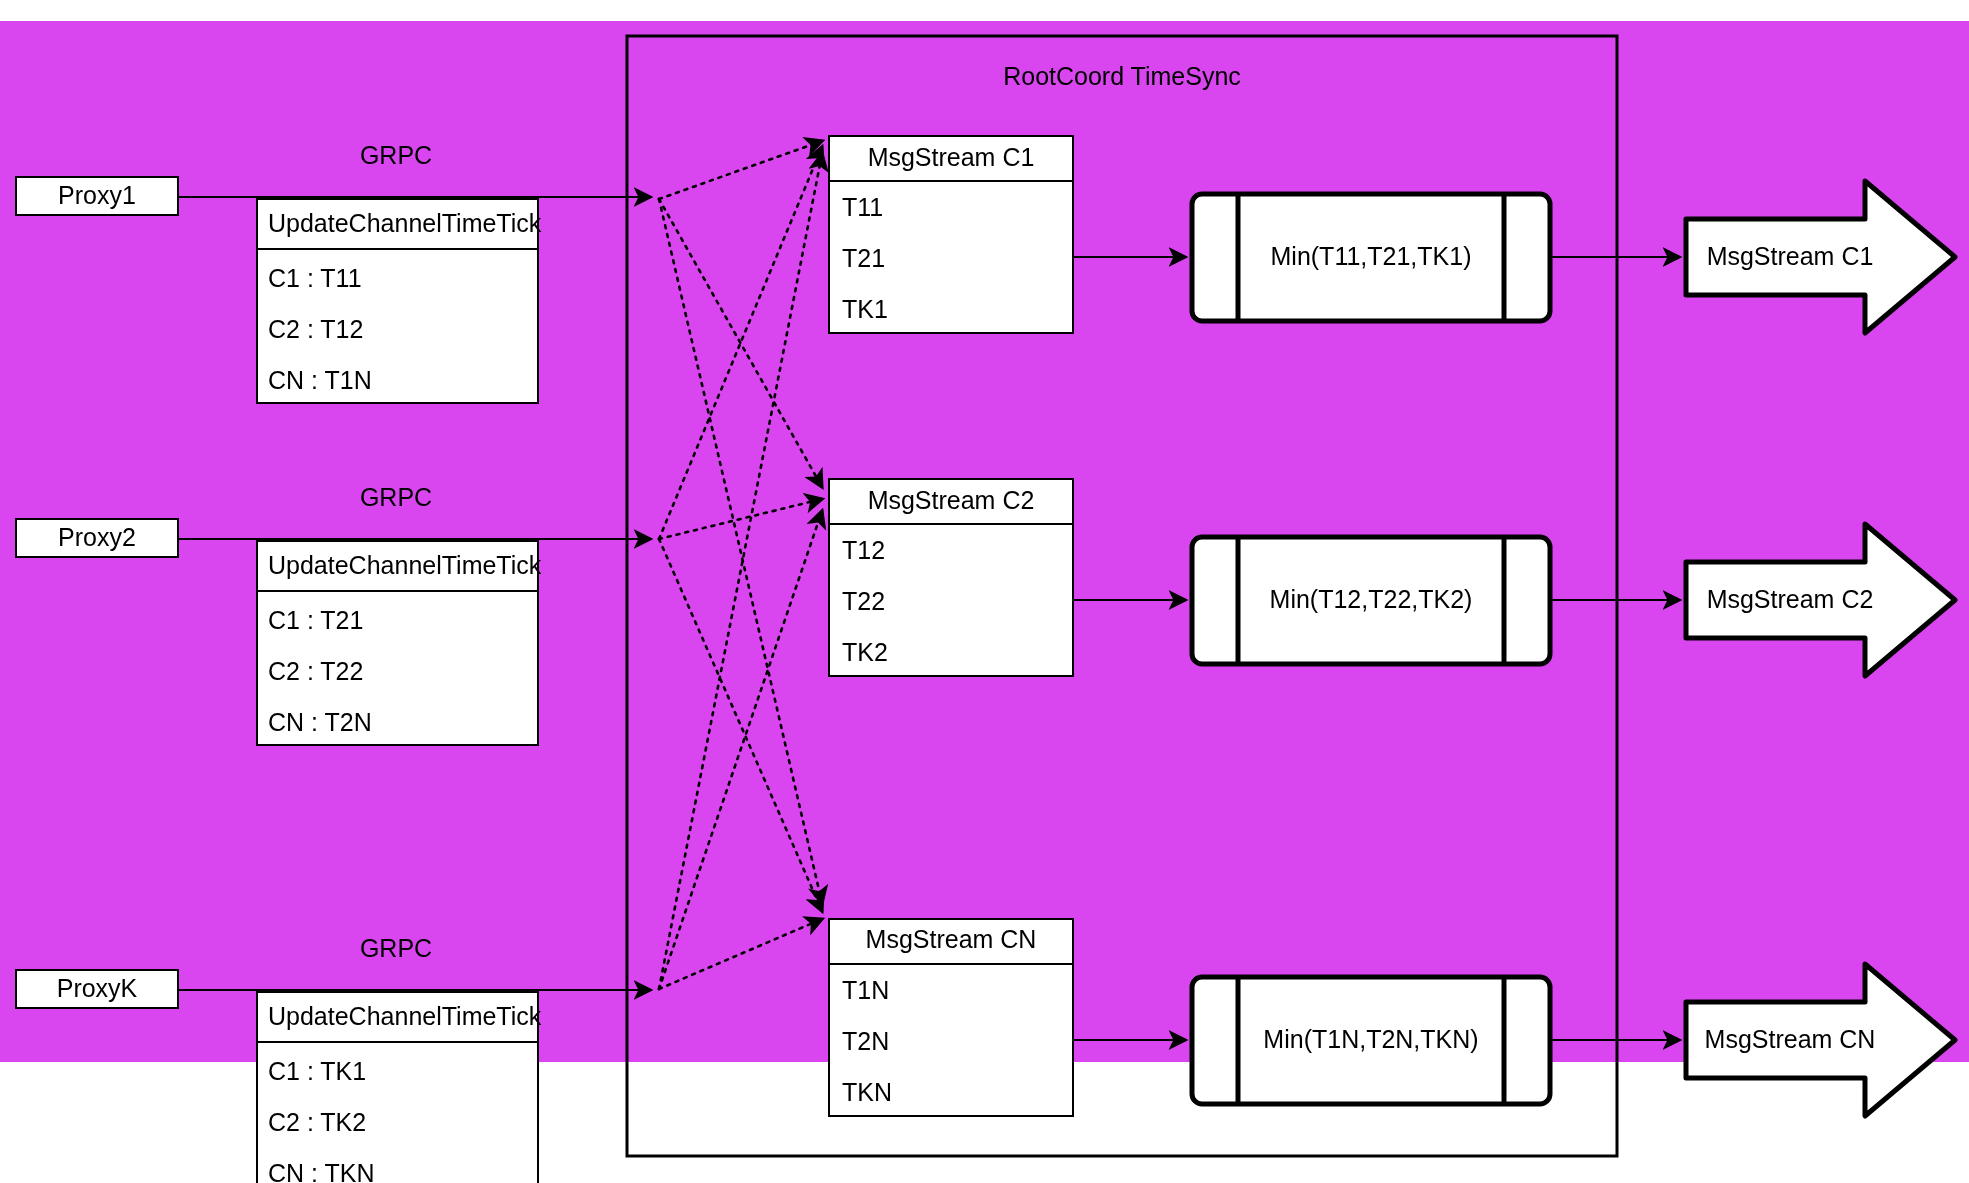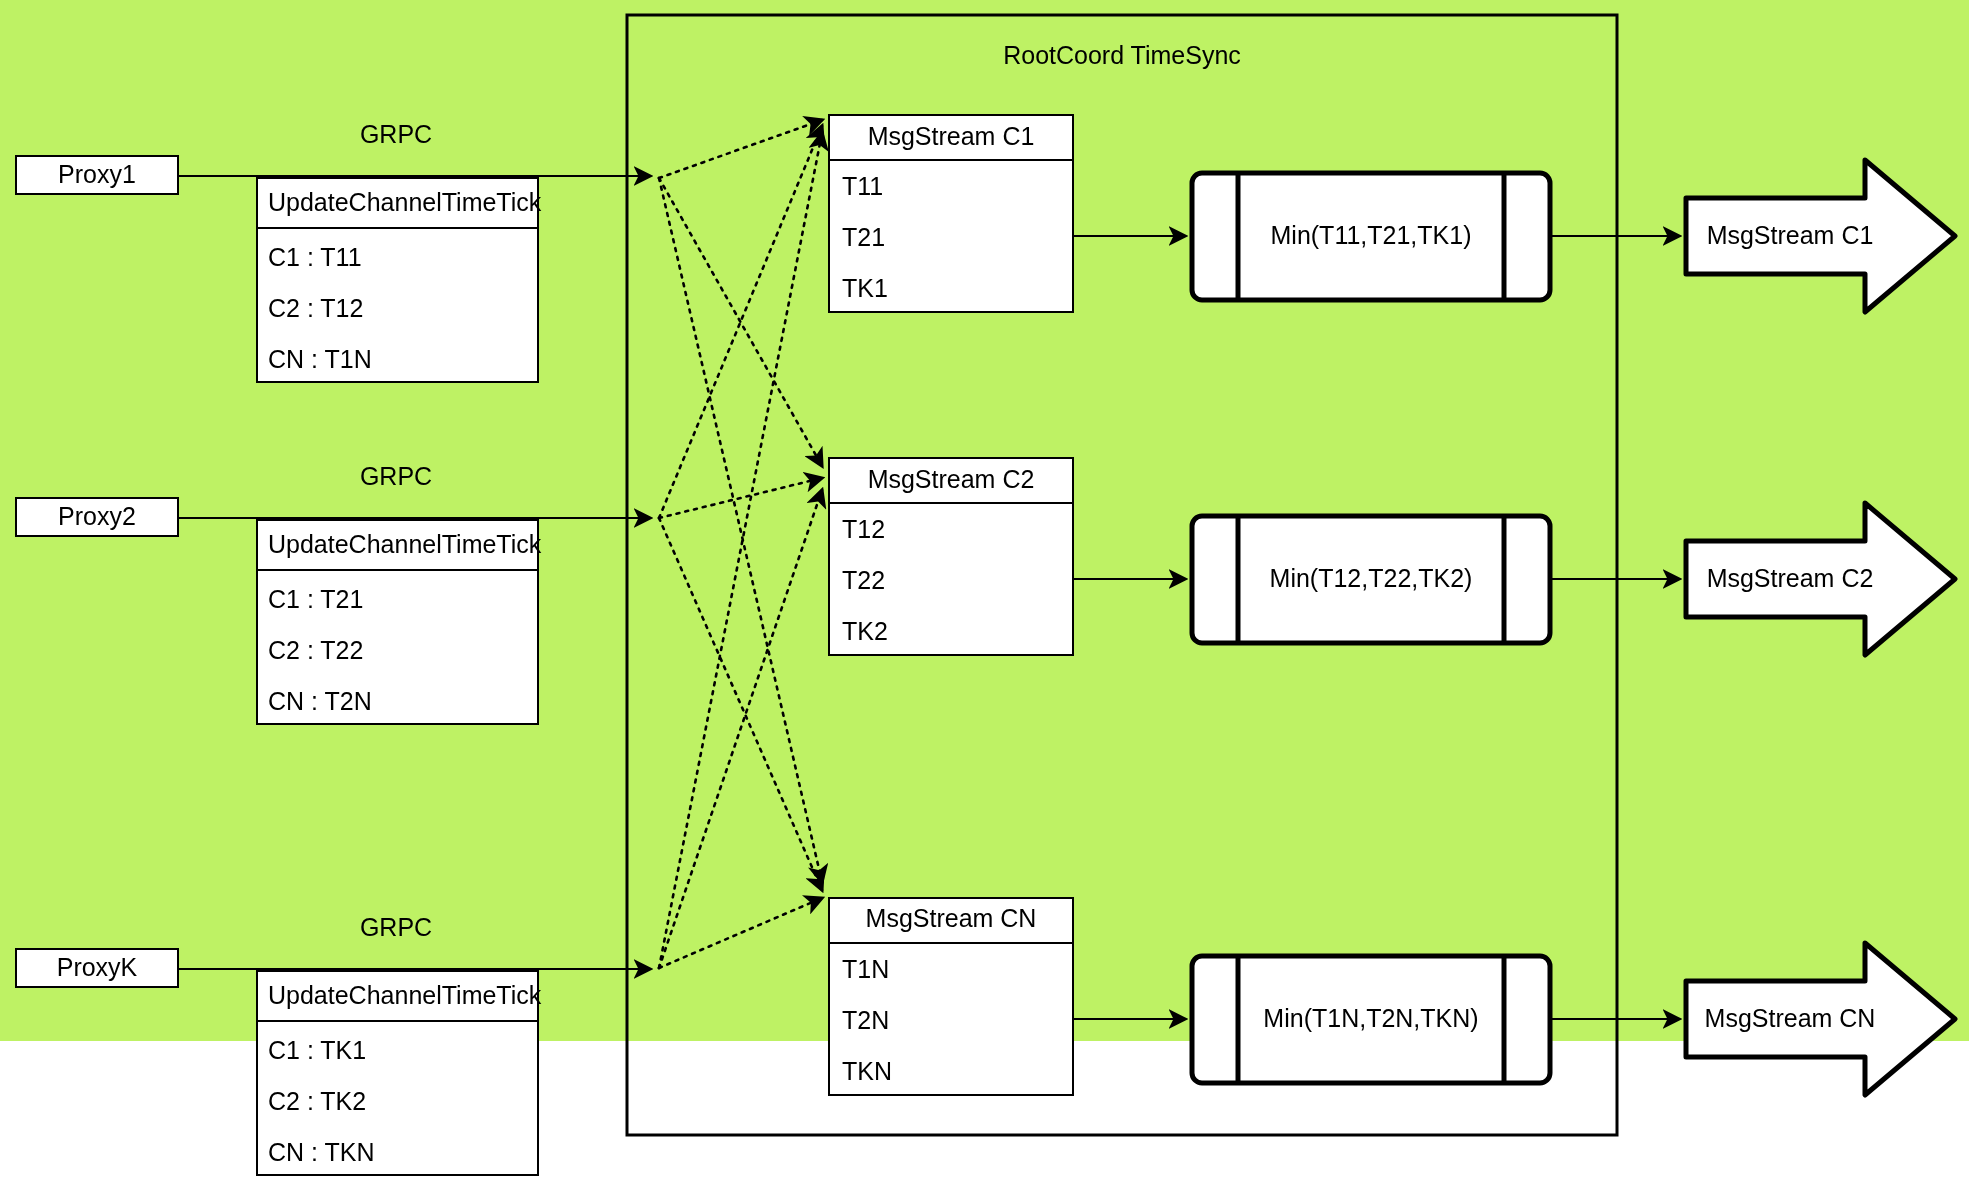--- a/index.html
+++ b/index.html
@@ -10,21 +10,22 @@
   body {
     width: 1969px;
     height: 1183px;
     font-family: "Liberation Sans", sans-serif;
     overflow: hidden;
   }
   #stage {
     position: relative;
     width: 1969px;
     height: 1041px;
-    background: #bef264;
+    background: #d946ef;
+    margin-top: 21px;
   }
   svg#diagram {
     position: absolute;
     left: 0;
     top: 0;
     width: 1969px;
     height: 1183px;
     display: block;
   }
   .shape-stroke {

